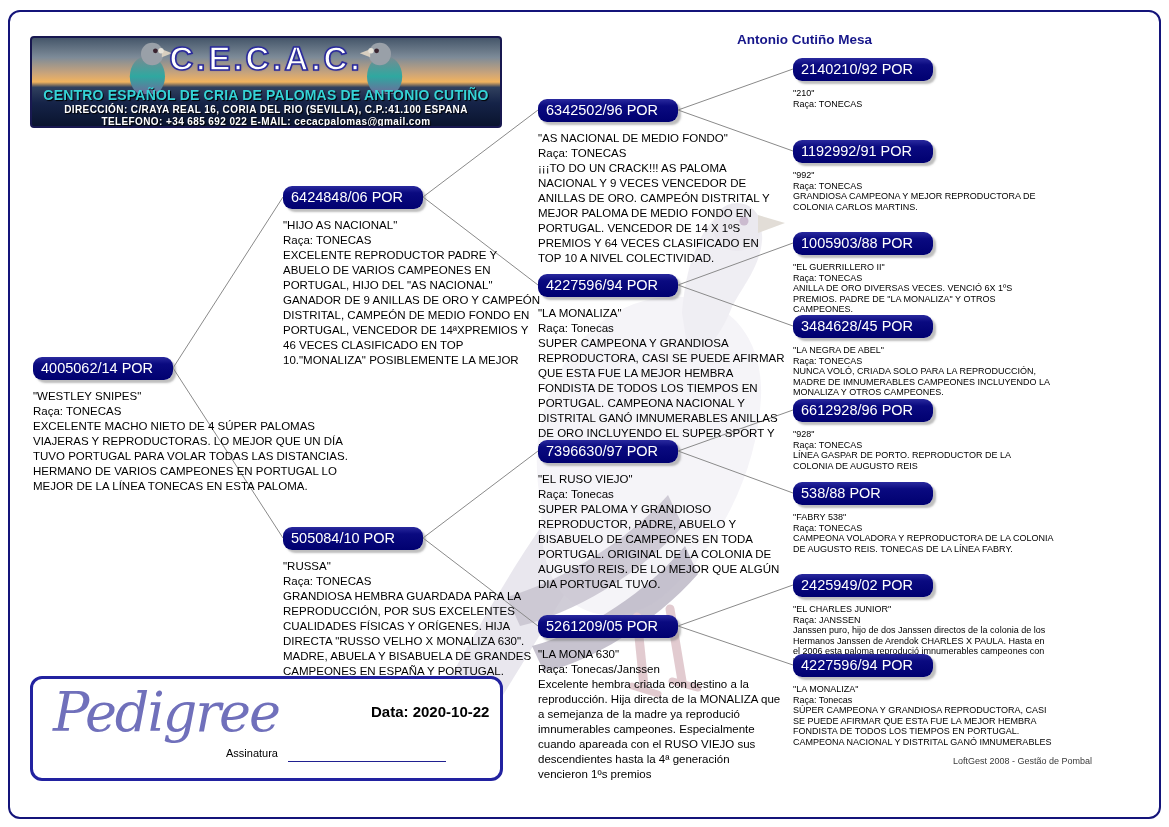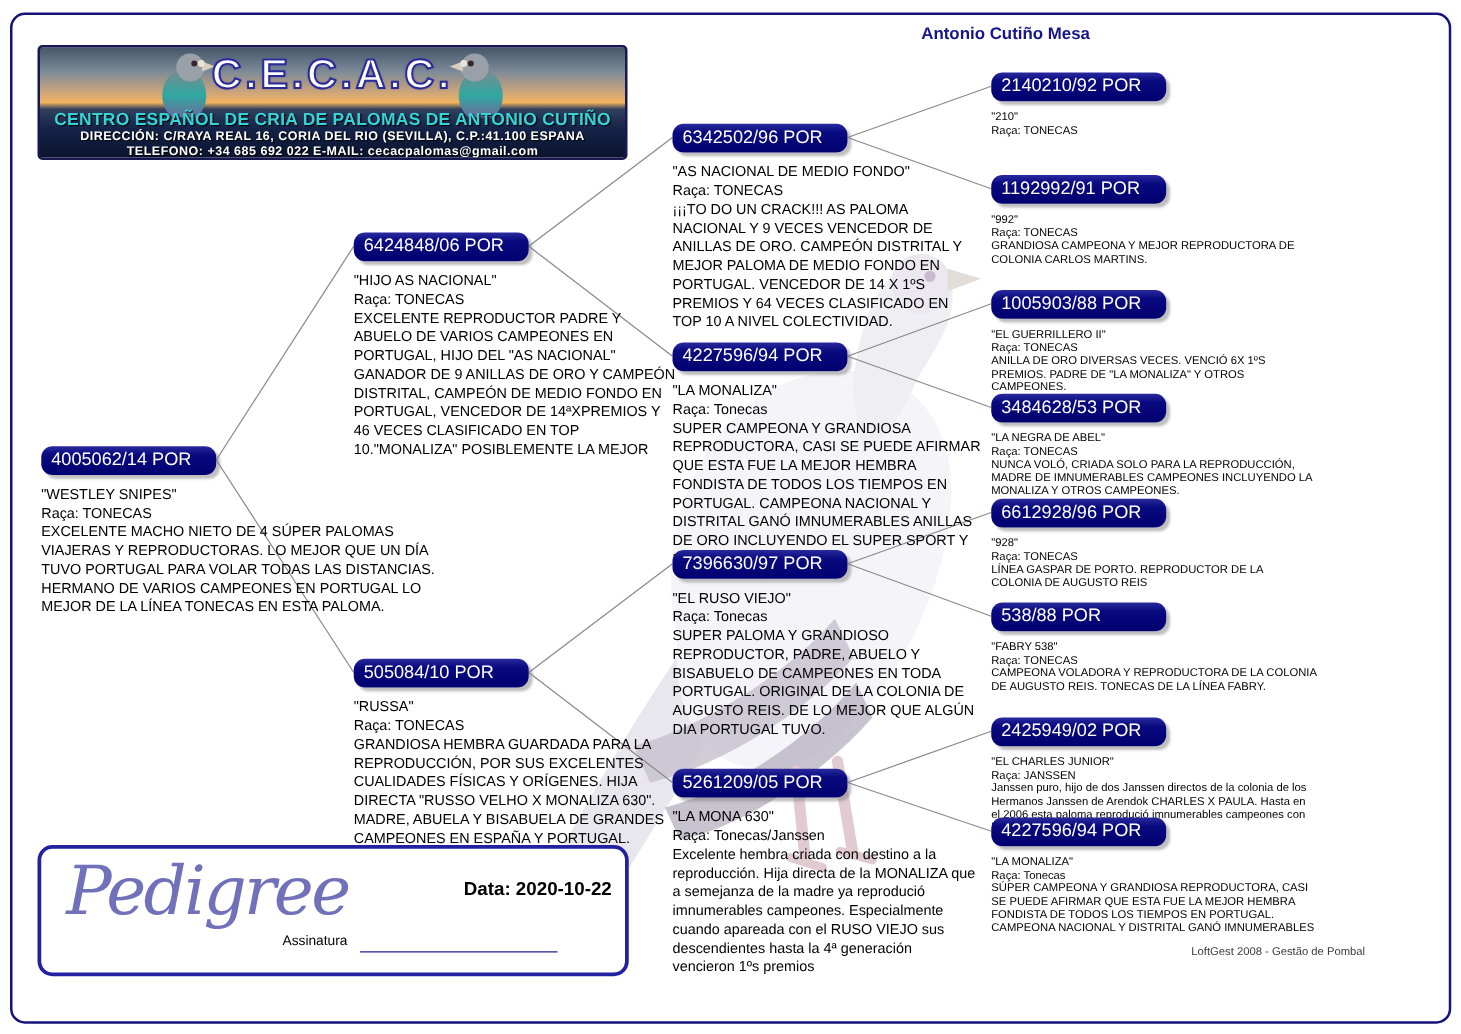--- a/index.html
+++ b/index.html
@@ -36,21 +36,21 @@
   .logo-tel{
     position:absolute;left:0;top:78px;width:100%;text-align:center;
     font-size:10px;font-weight:bold;color:#fff;letter-spacing:.4px;
     text-shadow:1px 1px 1px #000;white-space:nowrap;
   }
   .logo-pigeon{position:absolute;top:0px;width:58px;height:56px;}
   .logo-pigeon.left{left:88px;}
   .logo-pigeon.right{right:88px;transform:scaleX(-1);}
   
   .owner-name{
-    position:absolute;left:737px;top:19px;z-index:4;
+    position:absolute;left:737px;top:32px;z-index:4;
     font-size:13.5px;font-weight:bold;color:#16168a;
   }
   .footer-credit{
     position:absolute;left:933px;top:756px;z-index:4;
     font-size:9px;color:#3a3a3a;padding-left:20px;
   }
   
   .watermark{position:absolute;left:392px;top:165px;width:400px;height:600px;z-index:0;opacity:.6;}
   
   .lines{position:absolute;left:0;top:0;width:1169px;height:827px;z-index:1;}
@@ -229,21 +229,21 @@
 <div class="card g4" style="left:793px;top:232px">
   <div class="ring">1005903/88 POR</div>
   <div class="details" style="width:262px">
     <div>"EL GUERRILLERO II"</div>
     <div>Raça: TONECAS</div>
     <div>ANILLA DE ORO DIVERSAS VECES. VENCIÓ 6X 1ºS PREMIOS. PADRE DE "LA MONALIZA" Y OTROS CAMPEONES.</div>
   </div>
 </div>
 
 <div class="card g4" style="left:793px;top:315px">
-  <div class="ring">3484628/53 POR</div>
+  <div class="ring">3484628/45 POR</div>
   <div class="details" style="width:262px">
     <div>"LA NEGRA DE ABEL"</div>
     <div>Raça: TONECAS</div>
     <div>NUNCA VOLÓ, CRIADA SOLO PARA LA REPRODUCCIÓN, MADRE DE IMNUMERABLES CAMPEONES INCLUYENDO LA MONALIZA Y OTROS CAMPEONES.</div>
   </div>
 </div>
 
 <div class="card g4" style="left:793px;top:399px">
   <div class="ring">6612928/96 POR</div>
   <div class="details" style="width:258px">

